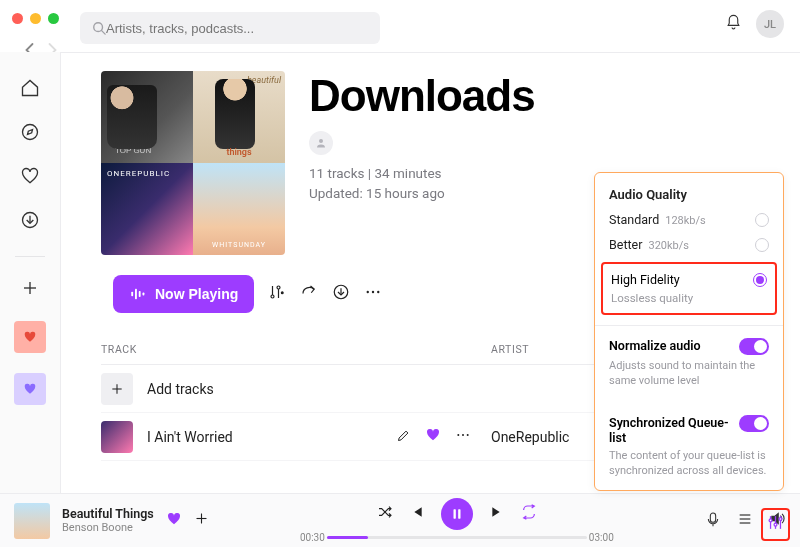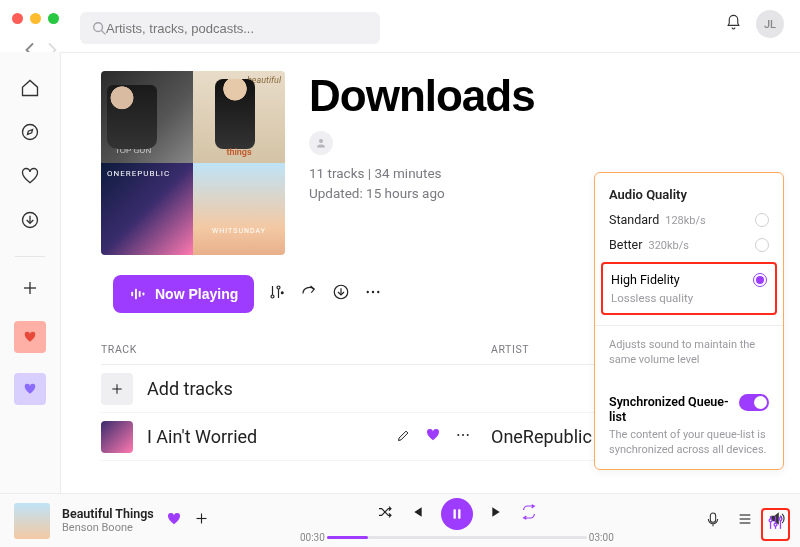--- a/index.html
+++ b/index.html
@@ -34,34 +34,34 @@
   .cg1 { background: linear-gradient(135deg,#2a2a2a,#555 60%,#888);}
   .cg2 { background: linear-gradient(180deg,#e8dcc9,#d4c3a5);}
   .cg3 { background: linear-gradient(135deg,#0d1b3d,#3a2c6d 50%,#ff7ab0);}
   .cg4 { background: linear-gradient(180deg,#bfe3f7,#f3c9a3 70%,#e8b08c);}
   .cg1::after{content:"";position:absolute;left:6px;top:14px;width:50px;height:64px;background:radial-gradient(circle at 30% 20%,#d8bba0 18%,transparent 19%),linear-gradient(180deg,#1a1a1a,#333);border-radius:6px 6px 10px 10px;}
   .cg1 .badge{position:absolute;left:14px;bottom:8px;font-family:Impact,sans-serif;font-size:8px;color:#ccc;line-height:1;}
   .cg2 .scribble{position:absolute;right:4px;top:4px;font-size:9px;color:#8a6b3f;font-style:italic;}
   .cg2 .fig{position:absolute;left:22px;top:8px;width:40px;height:70px;background:radial-gradient(circle at 50% 14%,#e6c9a8 18%,transparent 19%),linear-gradient(180deg,#111,#333);border-radius:8px;}
   .cg2 .tag{position:absolute;bottom:6px;left:50%;transform:translateX(-50%);font-size:9px;color:#c0572c;font-weight:600;}
   .cg3 .txt{position:absolute;top:6px;left:6px;font-size:8px;color:#fff;letter-spacing:1px;}
-  .cg4 .txt{position:absolute;bottom:20px;left:50%;transform:translateX(-50%);font-size:7px;color:#fff;letter-spacing:1px;}
+  .cg4 .txt{position:absolute;bottom:6px;left:50%;transform:translateX(-50%);font-size:7px;color:#fff;letter-spacing:1px;}
 
   .hero-meta h1 { font-family: "Arial Black", Impact, sans-serif; font-size: 44px; font-weight: 900; letter-spacing: -1px; margin-bottom: 10px;}
   .owner-ico { width: 24px; height: 24px; border-radius: 50%; background: #efeff2; display:flex;align-items:center;justify-content:center;color:#b4b4bb; margin-bottom:10px;}
   .meta-line { color: #7a7a80; font-size: 13.5px; margin-bottom: 4px;}
   .action-row { display: flex; align-items: center; gap: 14px; margin-top: 20px; padding-left: 12px; }
   .now-playing-btn { background: #9d3cff; color: #fff; border: none; border-radius: 8px; height: 38px; padding: 0 16px; display: flex; align-items: center; gap: 8px; font-size: 14px; font-weight: 600; cursor: pointer;}
   .icon-btn { color: #222; cursor: pointer; }
   .search2 { margin-left: auto; background: #f1f1f3; border-radius: 6px; height: 34px; display:flex;align-items:center;gap:8px;padding:0 12px;color:#a2a2a7;width:80px;}
 
   .table-head { display:flex; margin-top: 30px; font-size: 10.5px; letter-spacing: 0.6px; color:#7a7a80; border-bottom:1px solid #ececef; padding-bottom:8px;}
   .th-track { flex: 0 0 390px; }
   .th-artist { flex: 1; }
-  .row { display:flex; align-items:center; height: 48px; border-bottom:1px solid #f4f4f6; font-size:18px; color:#222;}
+  .row { display:flex; align-items:center; height: 48px; border-bottom:1px solid #f4f4f6; font-size:14px; color:#222;}
   .row .cell1{ flex:0 0 390px; display:flex; align-items:center; gap:14px;}
   .row .thumb{ width:32px;height:32px;border-radius:4px;display:flex;align-items:center;justify-content:center;}
   .thumb-add{background:#efeff2;color:#222;}
   .thumb-img{background:linear-gradient(135deg,#3a2c6d,#ff7ab0);}
   .row .hover-icons{display:flex;gap:14px;align-items:center;margin-left:auto;margin-right:20px;}
   .row .cell2{flex:1;}
 
   .player { position:absolute; left:0; right:0; bottom:0; height:54px; background:#fafafb; border-top:1px solid #ececef; display:flex; align-items:center; padding:0 14px; gap:12px;}
   .player-thumb{width:36px;height:36px;background:linear-gradient(180deg,#bfe3f7,#f3c9a3);border-radius:3px;}
   .player-meta{display:flex;flex-direction:column;line-height:1.2;}
@@ -289,20 +289,24 @@
     <span class="radio"></span>
   </div>
   <div class="hf-box red-box">
     <div class="hf-title">
       <span>High Fidelity</span>
       <span class="radio sel"></span>
     </div>
     <div class="hf-desc">Lossless quality</div>
   </div>
   <div class="p-sep"></div>
+  <div class="toggle-row">
+    <b>Normalize audio</b>
+    <div class="toggle"></div>
+  </div>
   <div class="toggle-desc">Adjusts sound to maintain the same volume level</div>
   <div class="toggle-row">
     <b>Synchronized Queue-list</b>
     <div class="toggle"></div>
   </div>
   <div class="toggle-desc" style="margin-bottom:2px;">The content of your queue-list is synchronized across all devices.</div>
 </div>
 
 <div class="player">
   <div class="player-thumb"></div>

